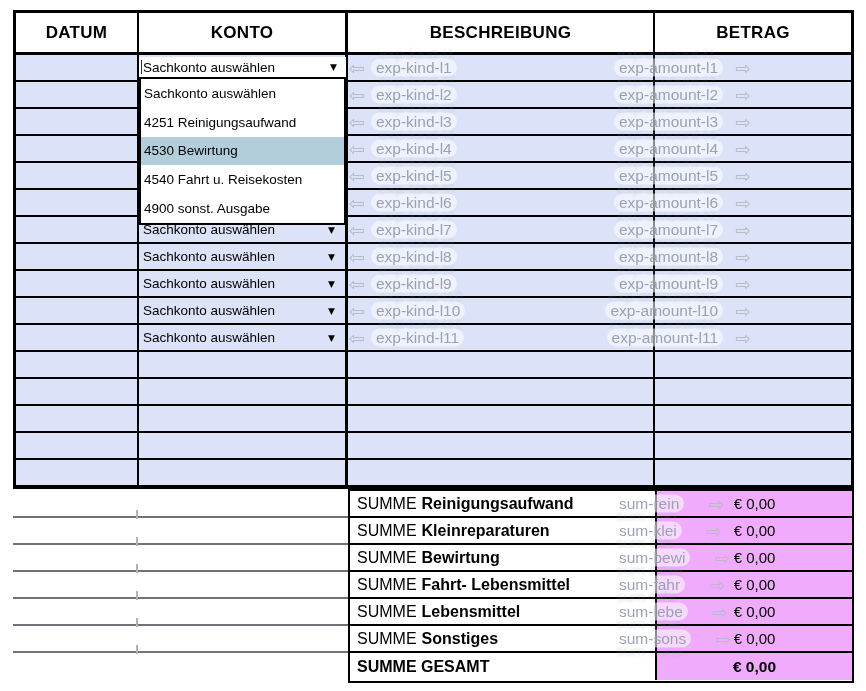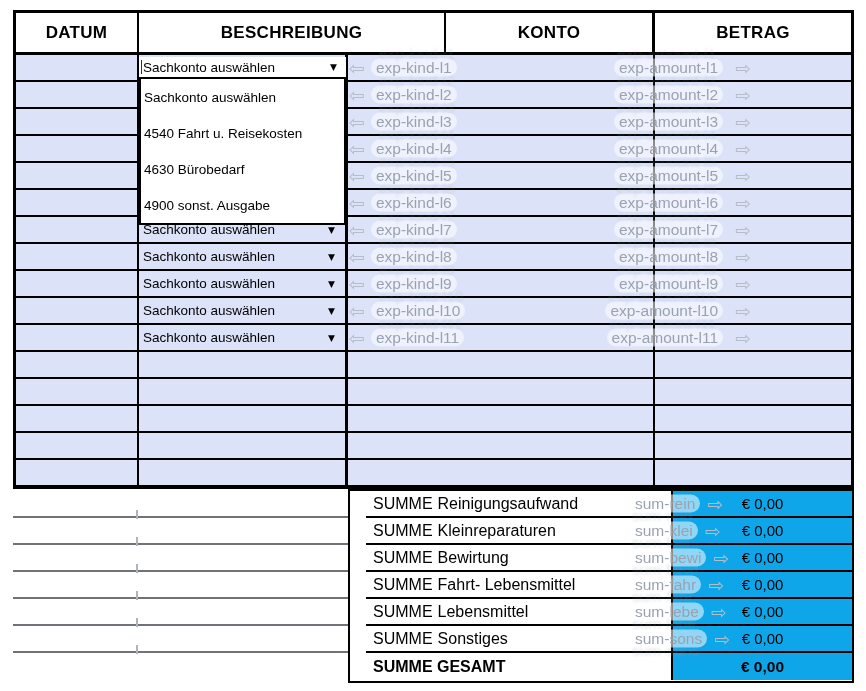--- a/index.html
+++ b/index.html
@@ -41,47 +41,47 @@
       display:flex;align-items:center;gap:6px;color:#9aa2b2;font-size:15.5px;}
   .ann .arrow{font-size:19px;line-height:1;color:#b6bcc8;font-family:"DejaVu Sans",sans-serif;}
   .pill{background:rgba(255,255,255,0.55);border-radius:9px;padding:0 5px;}
   .ann-kind{left:1px;}
   .ann-amount{right:-98px;gap:12px;}
   .ghost{position:absolute;opacity:.22;filter:blur(1px);pointer-events:none;}
   .ann-kind .ghost{left:30px;top:-14px;}
   .ann-amount .ghost{right:35px;top:-14px;}
   
   .summary{position:absolute;left:348px;top:489px;width:506px;height:194px;box-sizing:border-box;
-      border:2px solid #000;background:#fff;overflow:visible;padding-left:16px;}
+      border:2px solid #000;background:#fff;overflow:visible;}
   .srow{display:flex;height:27px;box-sizing:border-box;border-bottom:2px solid #000;}
   .srow.total{border-bottom:none;}
   .slabel{width:307px;box-sizing:border-box;border-right:2px solid #000;background:#fff;position:relative;
       display:flex;align-items:center;padding-left:7px;font-size:16px;color:#000;white-space:nowrap;}
-  .sname{font-weight:normal;margin-left:5px;}
-  .samount{flex:1;background:#0ea5e9;display:flex;align-items:center;justify-content:center;font-size:15px;color:#000;}
+  .sname{font-weight:bold;margin-left:5px;}
+  .samount{flex:1;background:#f0abfc;display:flex;align-items:center;justify-content:center;font-size:15px;color:#000;}
   .total .slabel,.total .samount{font-weight:bold;}
   .total .samount{font-size:15.5px;}
-  .stag{position:absolute;left:264px;top:50%;transform:translateY(-50%);display:flex;align-items:center;gap:7px;
+  .stag{position:absolute;left:264px;top:50%;transform:translateY(-50%);display:flex;align-items:center;gap:24px;
       color:#9aa2b2;font-size:15.5px;z-index:3;white-space:nowrap;}
   .stag .arrow{font-size:19px;line-height:1;color:#b6bcc8;font-family:"DejaVu Sans",sans-serif;}
   .stag .ghost{left:2px;top:12px;opacity:.3;}
   
   .rule{position:absolute;left:13px;width:335px;height:2px;background:#6f7277;}
   .tick{position:absolute;left:136px;width:2px;height:9px;background:#b0b3b8;}
 </style>
 </head>
 <body>
 
 <div class="screen">
 
   <div class="main-table">
     <div class="header-row">
       <div class="hc c1">DATUM</div>
+      <div class="hc c2">KONTO</div>
       <div class="hc c3">BESCHREIBUNG</div>
-      <div class="hc c2">KONTO</div>
       <div class="hc c4">BETRAG</div>
     </div>
     <div id="rows">
   <div class="row">
     <div class="cell c1"></div>
     <div class="cell c2">
       
     </div>
     <div class="cell c3">
       <span class="ann ann-kind">
@@ -392,26 +392,27 @@
 
   <div class="combo-overlay">
     <span class="text-cursor"></span>
     <span>Sachkonto auswählen</span>
     <span class="combo-arrow">▼</span>
   </div>
 
   <div class="dropdown" id="dd-list">
   <div class="dd-item">Sachkonto auswählen</div>
 
-
-
+  <div class="dd-item">4251 Reinigungsaufwand</div>
+
+
+  <div class="dd-item selected">4530 Bewirtung</div>
 
   <div class="dd-item">4540 Fahrt u. Reisekosten</div>
 
-  <div class="dd-item">4630 Bürobedarf</div>
 
   <div class="dd-item">4900 sonst. Ausgabe</div>
 </div>
 
   <div class="rule" style="top:516px"></div>
   <div class="rule" style="top:543px"></div>
   <div class="rule" style="top:570px"></div>
   <div class="rule" style="top:597px"></div>
   <div class="rule" style="top:624px"></div>
   <div class="rule" style="top:651px"></div>

